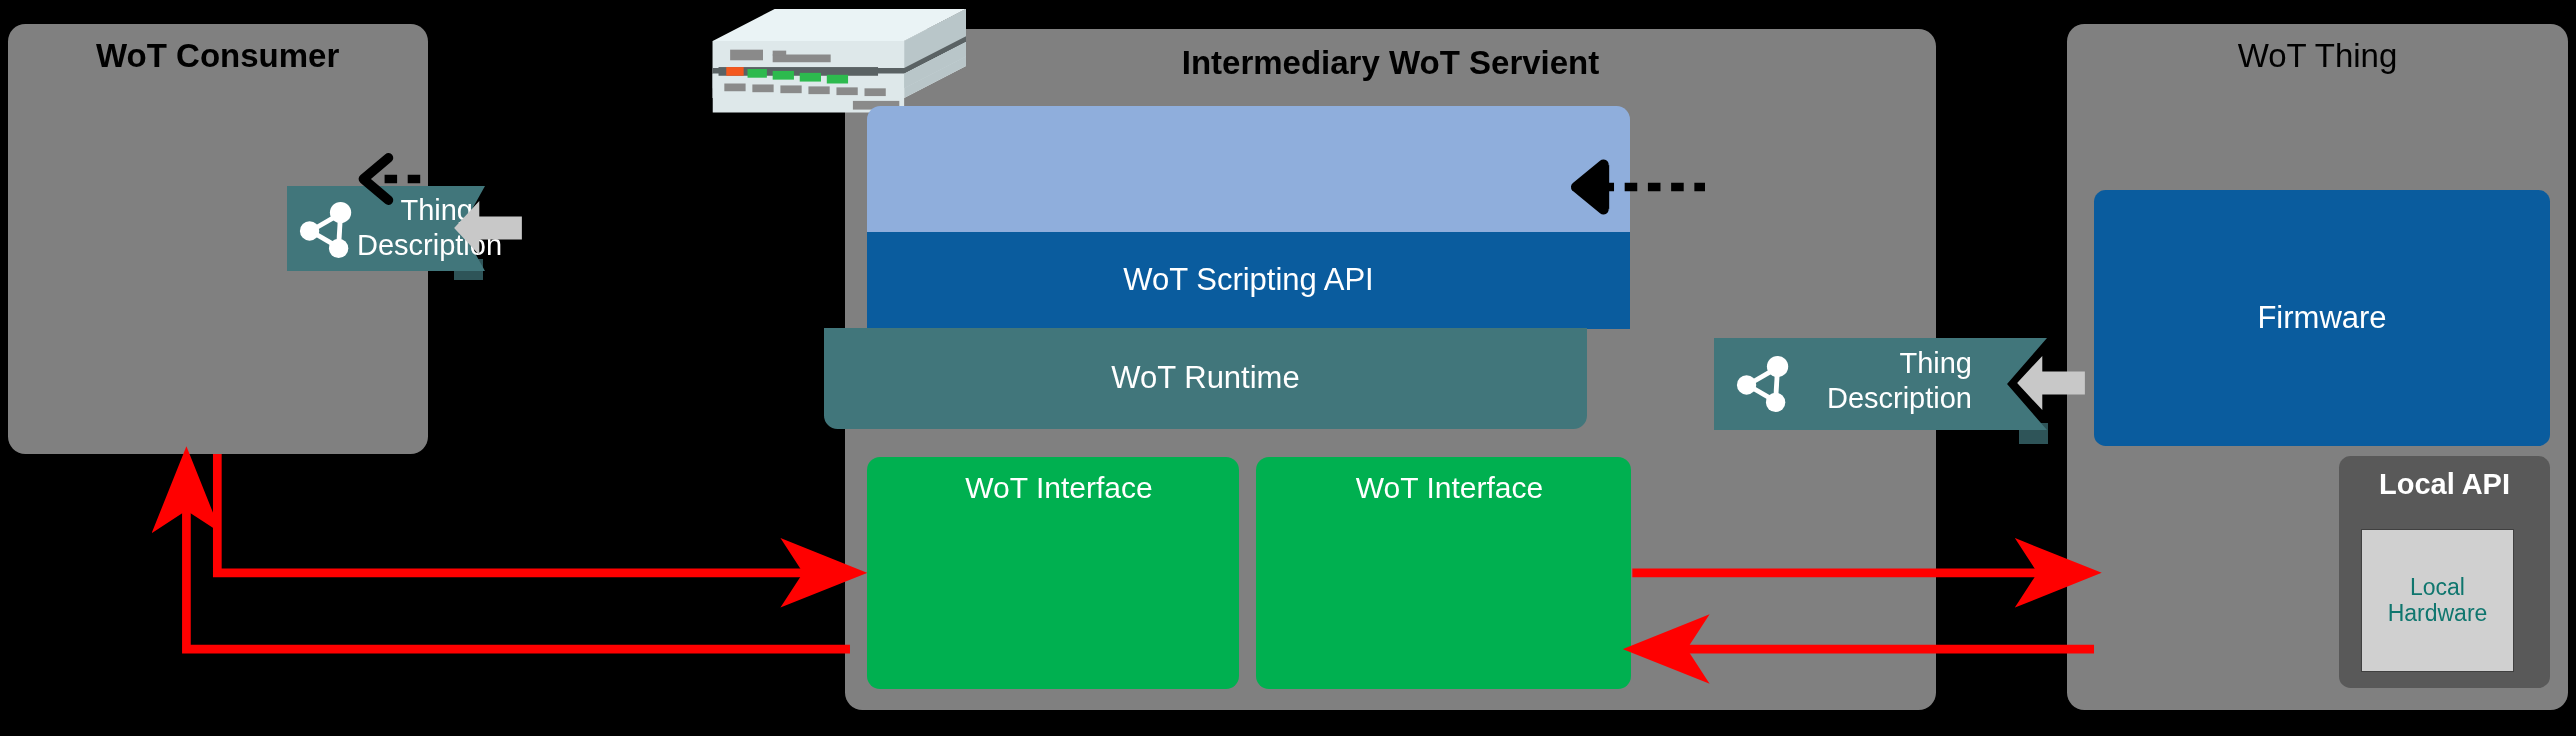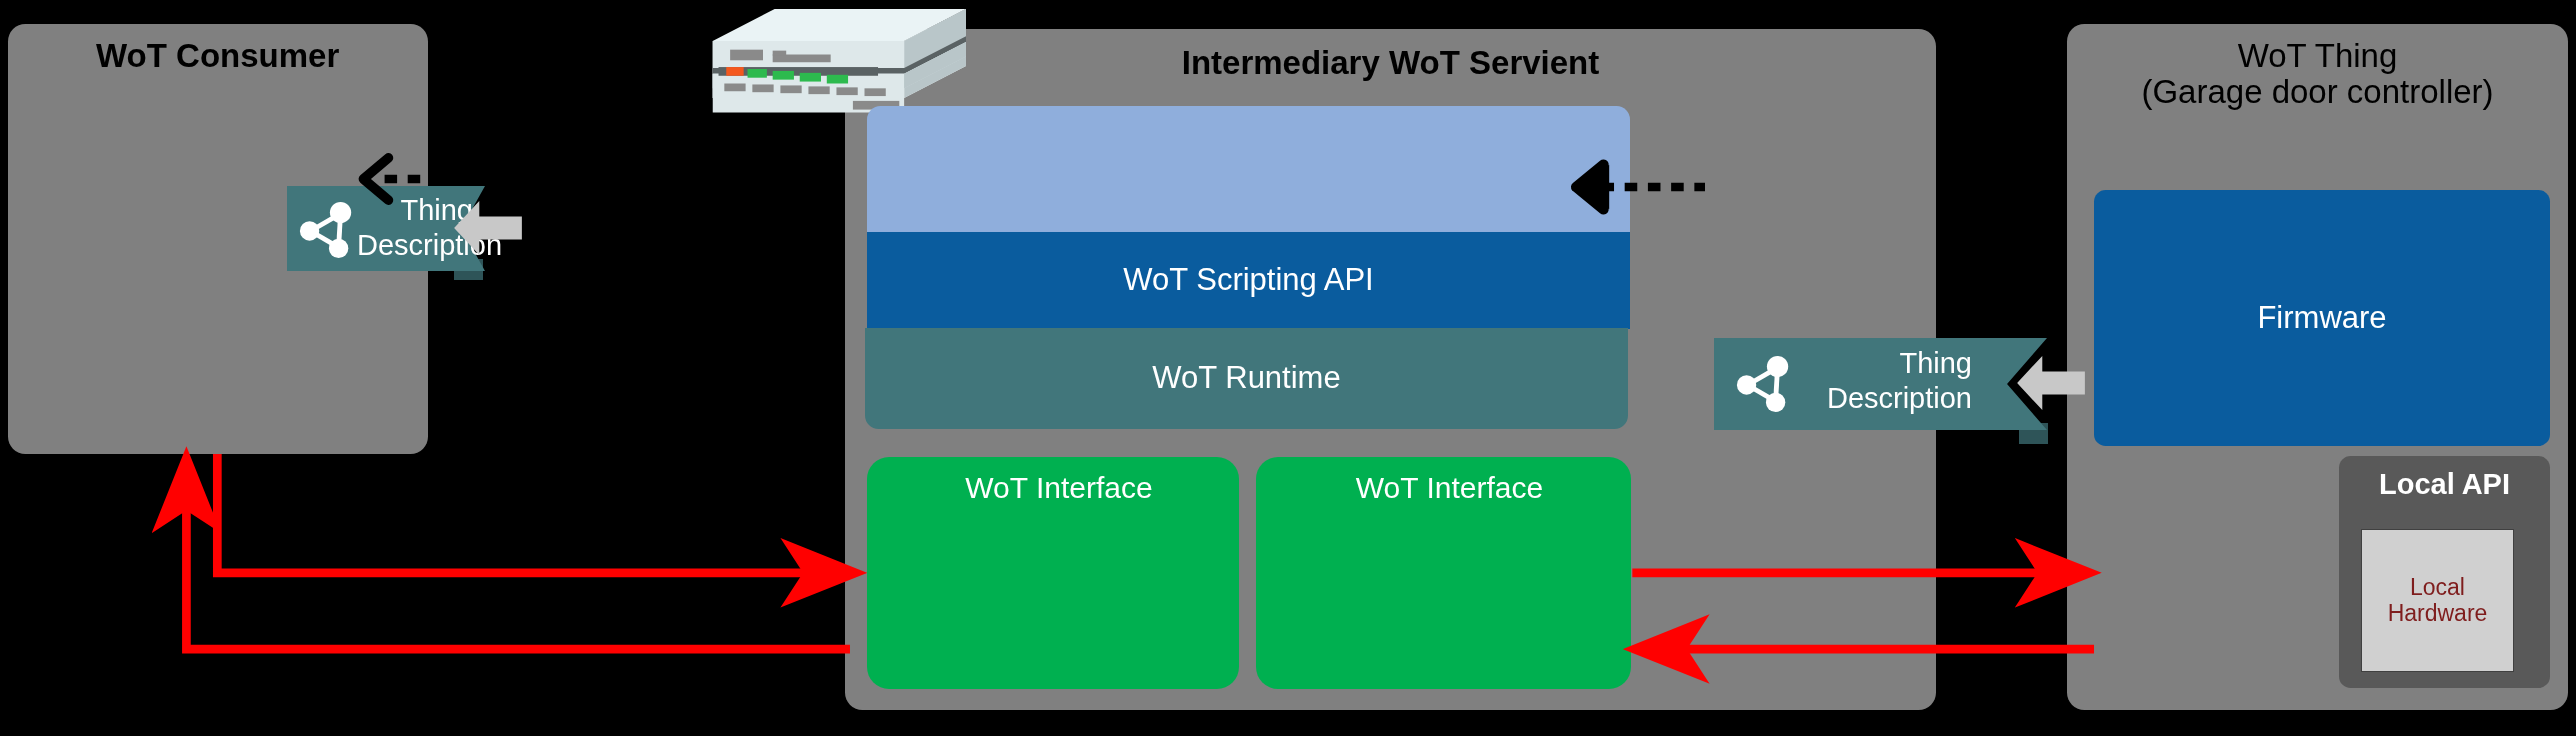--- a/index.html
+++ b/index.html
@@ -52,21 +52,21 @@
   .layer-scripting{ background:#0A5C9E; }
   .layer-runtime{ background:#41767B; border-radius:0 0 13.5px 13.5px; }
   .layer-text{
     color:#FFFFFF;
     font-size:31px;
     font-weight:normal;
   }
 
   .iface-green{
     background:#00B050;
-    border-radius:22px;
+    border-radius:13px;
     padding-left:12px;
   }
   .iface-text{
     color:#FFFFFF;
     font-size:30px;
   }
 
   .firmware-blue{
     background:#0A5C9E;
     border-radius:11.6px;
@@ -79,21 +79,21 @@
   .driver-api-text{
     color:#FFFFFF;
     font-size:29px;
     font-weight:bold;
   }
   .local-hw{
     background:#D0D0D0;
     border:1.9px solid #404040;
   }
   .local-hw-text{
-    color:#7f1d1d;
+    color:#0f766e;
     font-size:23px;
   }
 
   
   .td-badge{
     position:absolute;
     background:#41767B;
     clip-path:polygon(0 0, 100% 0, 88% 50%, 100% 100%, 0 100%);
   }
   .td-shadow{
@@ -171,36 +171,35 @@
   </div>
 
   <div class="box layer-applogic" style="left:867px;top:106px;width:763px;height:126px;">
     <div class="box-label layer-text"></div>
   </div>
 
   <div class="box layer-scripting" style="left:867px;top:232px;width:763px;height:97px;align-items:center;">
     <div class="box-label layer-text">WoT Scripting API</div>
   </div>
 
-  <div class="box layer-runtime" style="left:865px;top:328px;width:763px;height:101px;align-items:center;">
+  <div class="box layer-runtime" style="left:824px;top:328px;width:763px;height:101px;align-items:center;">
     <div class="box-label layer-text">WoT Runtime</div>
   </div>
 
   <div class="box iface-green" style="left:867px;top:457px;width:372px;height:232px;">
     <div class="box-label iface-text" style="margin-top:13.5px;">WoT Interface</div>
   </div>
 
   <div class="box iface-green" style="left:1256px;top:457px;width:375px;height:232px;">
     <div class="box-label iface-text" style="margin-top:13.5px;">WoT Interface</div>
   </div>
 
   <div class="box container-gray" style="left:2067px;top:24px;width:501px;height:686px;">
     <div style="width:100%;margin-top:13.5px;">
       <div class="box-label title-black-reg">WoT Thing</div>
-      <div class="box-label title-black-reg">(Garage door controller)</div>
     </div>
   </div>
 
   <div class="box firmware-blue" style="left:2094px;top:190px;width:456px;height:256px;align-items:center;">
     <div class="box-label layer-text">Firmware</div>
   </div>
 
 
   <div class="box driver-api" style="left:2339px;top:456px;width:211px;height:232px;">
     <div class="box-label driver-api-text" style="margin-top:11.6px;">Local API</div>

